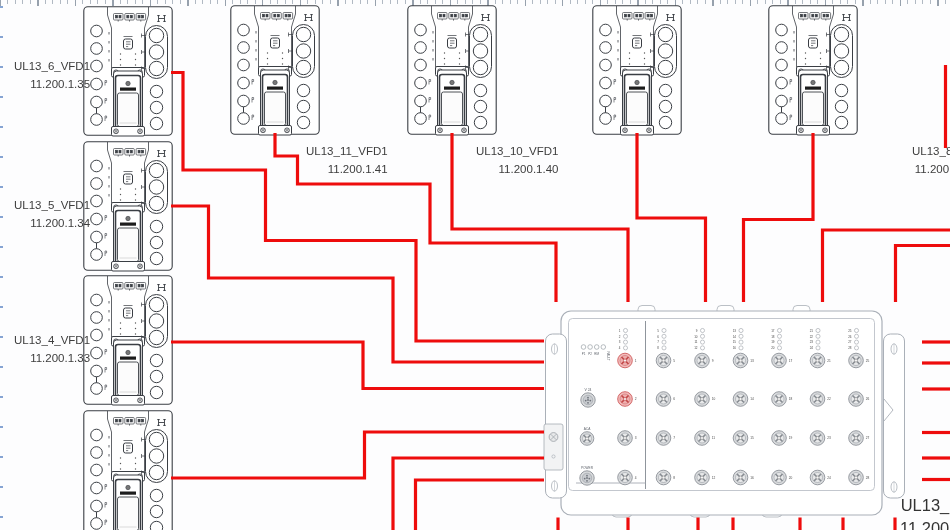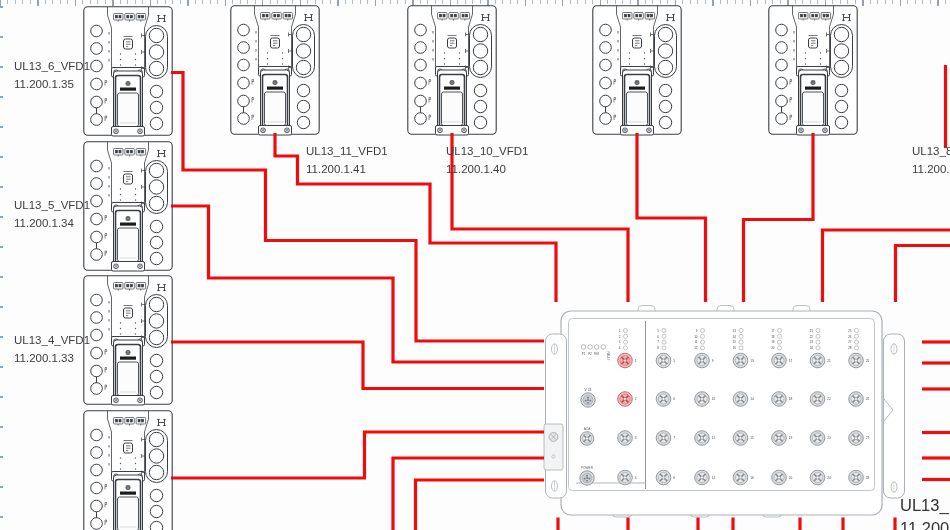--- a/index.html
+++ b/index.html
@@ -1,19 +1,19 @@
 <!DOCTYPE html>
 <html><head>
 <meta charset="utf-8">
 <style>
   html,body{margin:0;padding:0;background:#e9e9e9;}
   #wrap{position:relative;width:950px;height:530px;background:#fdfdfe;overflow:hidden;
         font-family:"Liberation Sans",sans-serif;}
   svg{position:absolute;left:0;top:0;font-family:"Liberation Sans",sans-serif;}
-  .lbl{position:absolute;font-size:11.5px;line-height:18px;color:#3d3d3d;white-space:nowrap;}
+  .lbl{position:absolute;font-size:11.5px;line-height:18px;color:#3d3d3d;white-space:nowrap;text-align:right;}
   .lbl.big{font-size:16.5px;line-height:23px;color:#333;}
   .top-ruler{position:absolute;top:0;left:0;width:950px;height:7px;
     background-image:
       repeating-linear-gradient(90deg,#97a1ad 0 1px,transparent 1px 37.5px),
       repeating-linear-gradient(90deg,#b1b9c3 0 1px,transparent 1px 7.5px);
     background-size:950px 6px,950px 4px;
     background-repeat:no-repeat,no-repeat;}
   .left-marks{position:absolute;top:6px;left:0;width:4px;height:524px;
     background-image:repeating-linear-gradient(180deg,#86a4d3 0 2px,transparent 2px 30px);
     background-size:3px 100%;background-repeat:no-repeat;}
@@ -474,21 +474,21 @@
     <div>11.200.1.34</div>
   </div>
   <div class="lbl" style="left:14px;top:331px">
     <div>UL13_4_VFD1</div>
     <div>11.200.1.33</div>
   </div>
   <div class="lbl" style="left:306px;top:142px">
     <div>UL13_11_VFD1</div>
     <div>11.200.1.41</div>
   </div>
-  <div class="lbl" style="left:446px;top:142px">
+  <div class="lbl" style="left:476px;top:142px">
     <div>UL13_10_VFD1</div>
     <div>11.200.1.40</div>
   </div>
   <div class="lbl" style="left:912px;top:142px">
     <div>UL13_8_</div>
     <div>11.200.1</div>
   </div>
   <div class="lbl big" style="left:900px;top:494px">
     <div>UL13_</div>
     <div>11.200</div>

